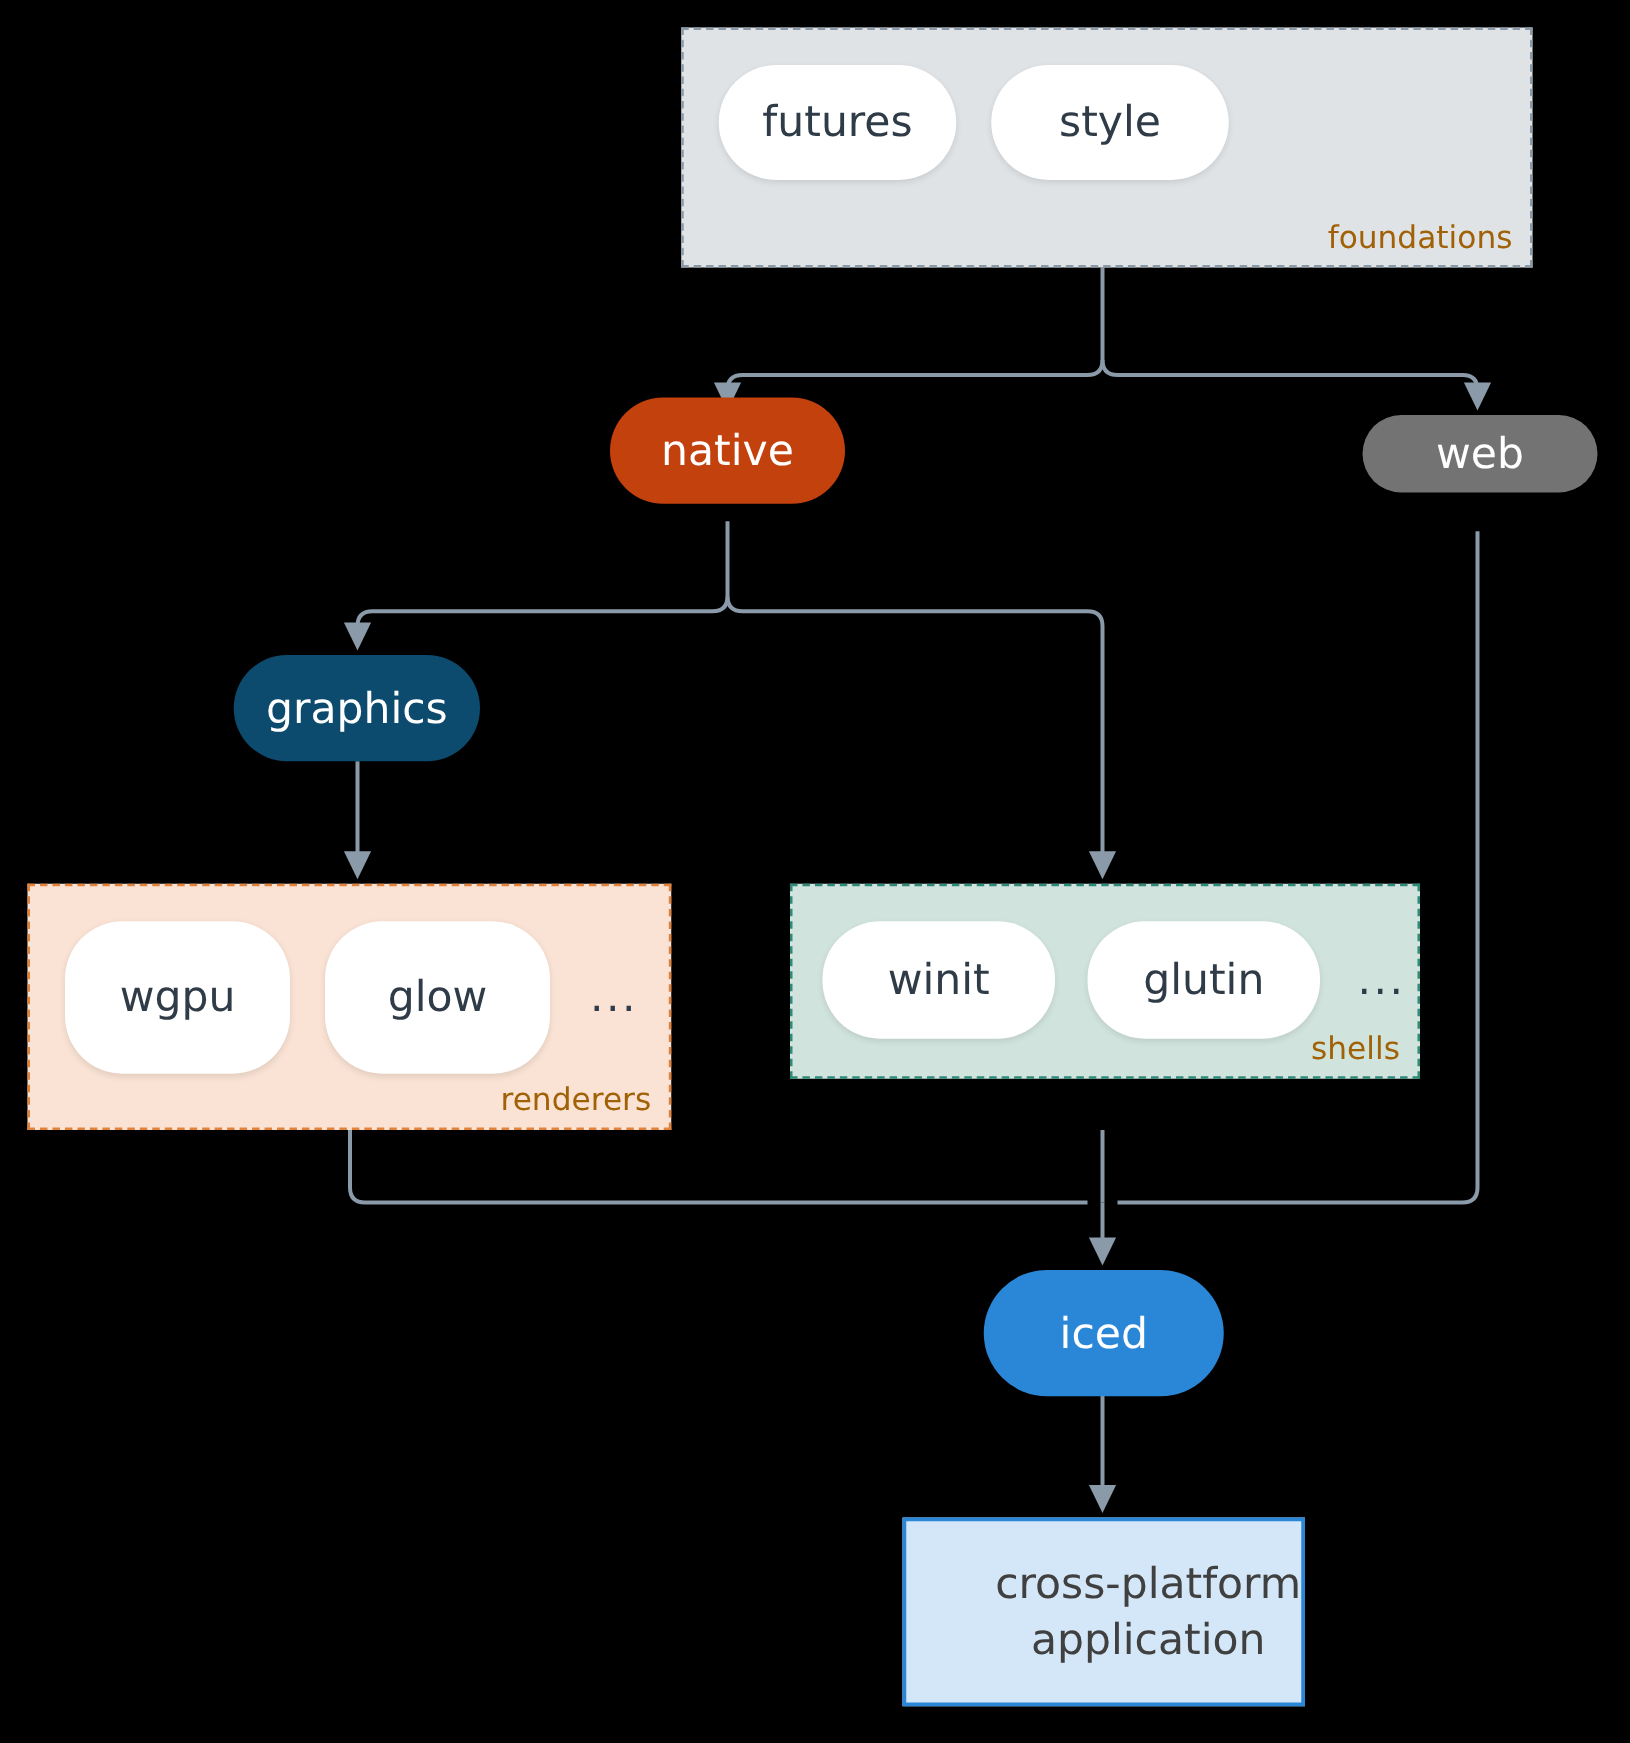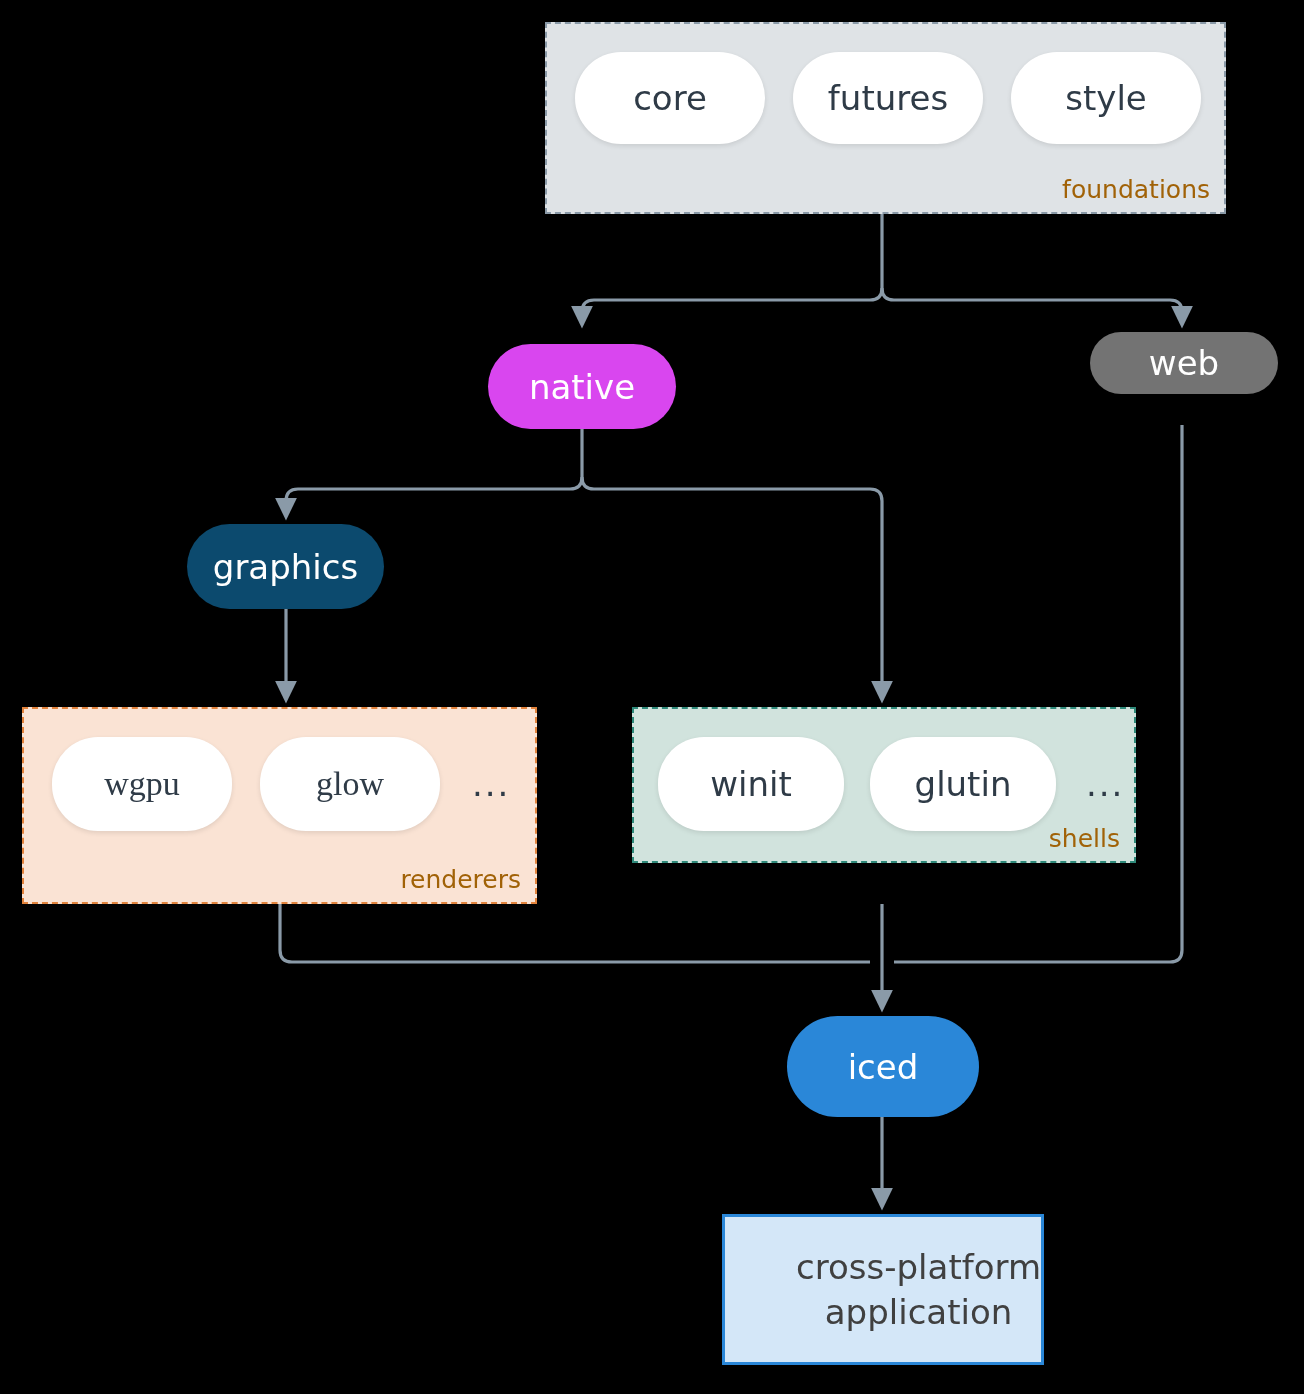--- a/index.html
+++ b/index.html
@@ -63,21 +63,21 @@
     color: #2f3b47;
     font-size: 34px;
     display: flex;
     align-items: center;
     justify-content: center;
     box-shadow: 0 2px 5px rgba(0,0,0,0.10);
     white-space: nowrap;
     box-sizing: border-box;
   }
   .group-foundations .leaf-pill { height: 92px; min-width: 190px; padding: 0 30px; }
-  .group-renderers  .leaf-pill { height: 94px; min-width: 180px; padding: 0 30px; font-family: Liberation Serif, serif; }
+  .group-renderers  .leaf-pill { height: 122px; min-width: 180px; padding: 0 30px; }
   .group-shells     .leaf-pill { height: 94px; min-width: 186px; padding: 0 30px; }
 
   .ellipsis {
     color: #2f3b47;
     font-size: 34px;
     letter-spacing: 2px;
     line-height: 1;
     display: flex;
     align-items: center;
     height: 94px;
@@ -97,21 +97,21 @@
     position: absolute;
     box-sizing: border-box;
     display: flex;
     align-items: center;
     justify-content: center;
     border-radius: 60px;
     color: #ffffff;
     font-size: 34px;
     white-space: nowrap;
   }
-  .node-native  { left: 488px;  top: 344px;  width: 188px; height: 85px; background: #d946ef; }
+  .node-native  { left: 488px;  top: 318px;  width: 188px; height: 85px; background: #c2410c; }
   .node-web     { left: 1090px; top: 332px;  width: 188px; height: 62px; background: #737373; }
   .node-graphics{ left: 187px;  top: 524px;  width: 197px; height: 85px; background: #0c4a6e; }
   .node-iced    { left: 787px;  top: 1016px; width: 192px; height: 101px; background: #2a87d8; }
 
   
   .node-rect {
     position: absolute;
     box-sizing: border-box;
     left: 722px; top: 1214px; width: 322px; height: 151px;
     background: #d4e7f8;
@@ -154,21 +154,20 @@
       <path d="M 1182,425 L 1182,950 Q 1182,962 1170,962 L 894,962"></path>
       <path d="M 882,904 L 882,962"></path>
       <path d="M 882,962 L 882,1006" marker-end="url(#arrowhead)"></path>
 
       <path d="M 882,1101 L 882,1204" marker-end="url(#arrowhead)"></path>
     </g>
   </svg>
 
   <div class="group-box group-foundations">
     <div class="group-pill-row">
-      <div class="leaf-pill">core</div>
       <div class="leaf-pill">futures</div>
       <div class="leaf-pill">style</div>
     </div>
     <div class="group-label">foundations</div>
   </div>
 
   <div class="group-box group-renderers">
     <div class="group-pill-row">
       <div class="leaf-pill">wgpu</div>
       <div class="leaf-pill">glow</div>

